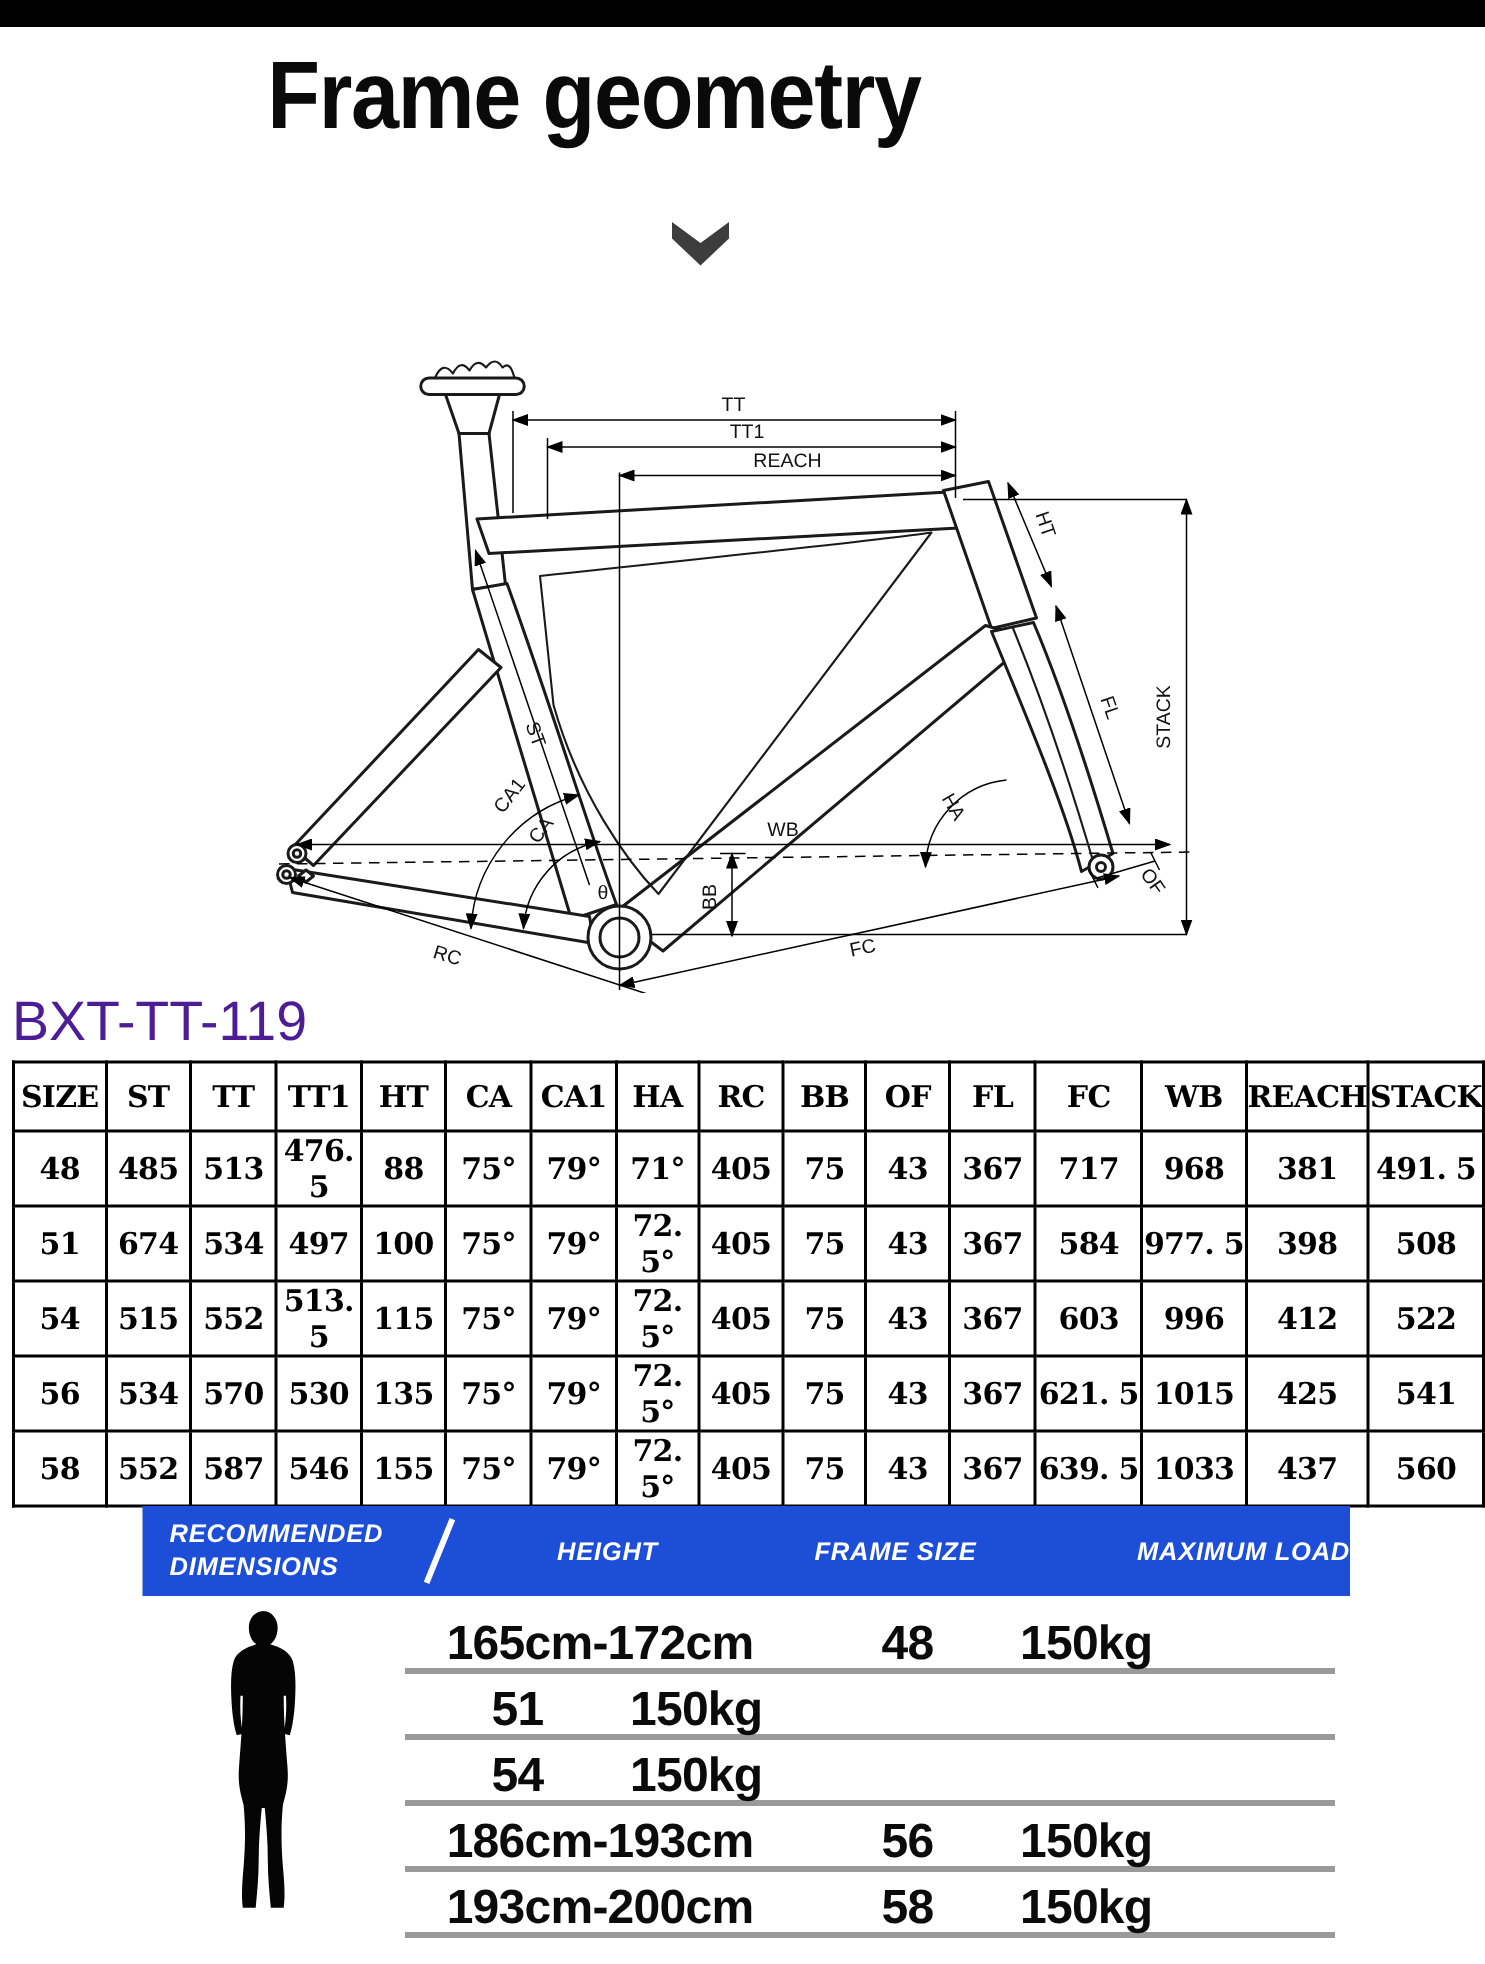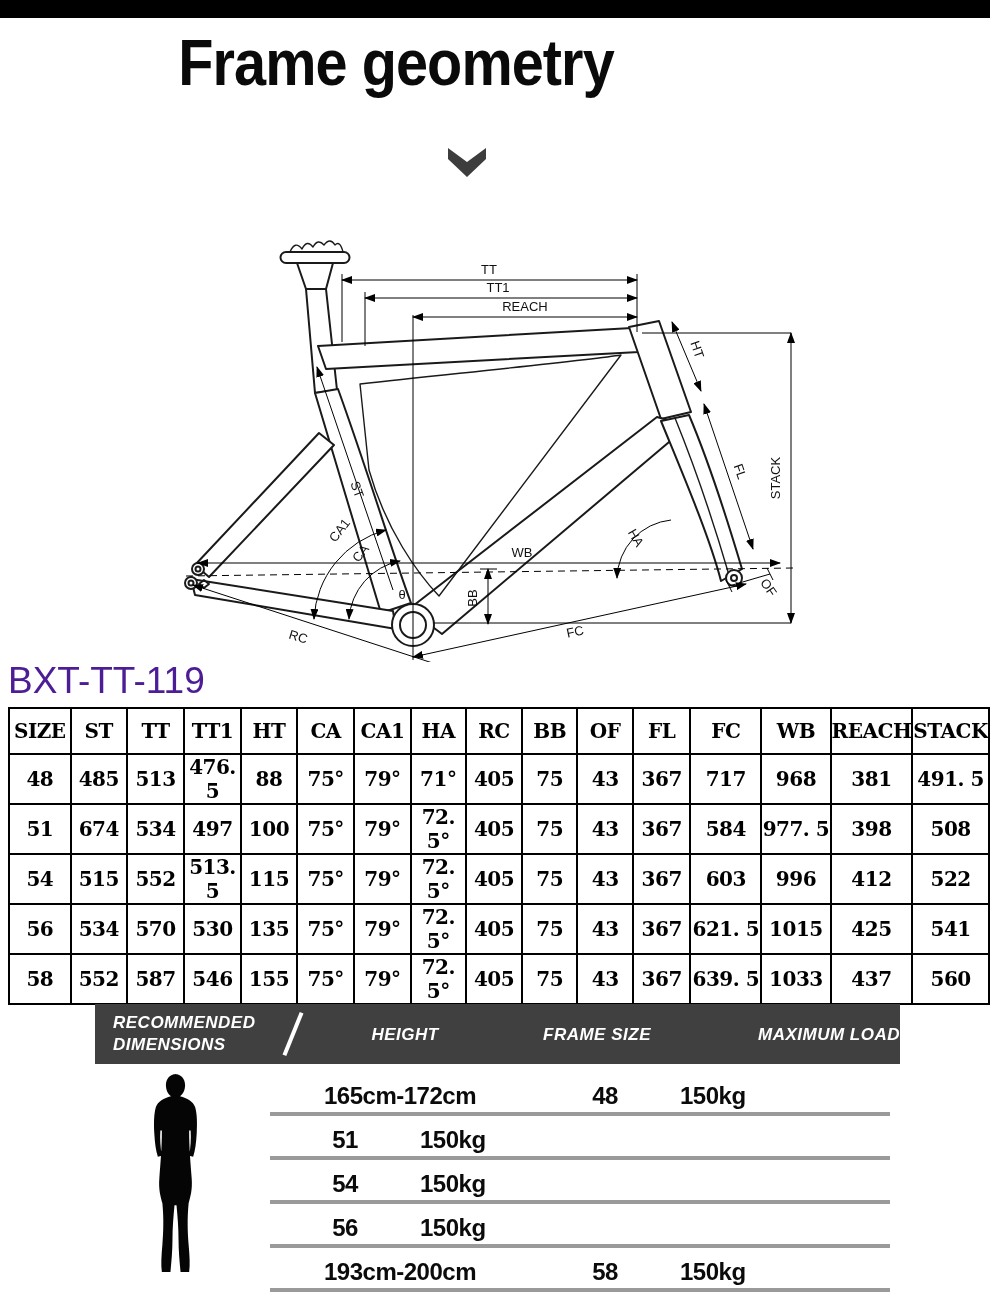--- a/index.html
+++ b/index.html
@@ -18,36 +18,36 @@
   .tube .thin{fill:none;stroke-width:1.4;}
   .dim line,.dim path{stroke:#000;stroke-width:1;fill:none;}
   .lbl text{font-family:"Liberation Sans",sans-serif;font-size:13px;fill:#111;text-anchor:middle;}
 
   .model-title{position:absolute;left:8px;top:660px;font-size:37px;font-weight:400;color:#4c1d95;}
 
   table.geo{position:absolute;left:8px;top:707px;border-collapse:collapse;table-layout:fixed;}
   .geo th,.geo td{border:2px solid #000;height:44px;padding:0;text-align:center;vertical-align:middle;
     font-family:"DejaVu Serif",serif;font-weight:bold;color:#000;font-size:20px;letter-spacing:-.5px;}
 
-  .recbar{position:absolute;left:95px;top:1004px;width:805px;height:60px;background:#404040;}
+  .recbar{position:absolute;left:95px;top:1004px;width:805px;height:60px;background:#1d4ed8;}
   .rec-title{position:absolute;left:18px;top:8px;color:#fff;font-style:italic;font-weight:bold;
     font-size:17px;line-height:22px;letter-spacing:.5px;white-space:pre-line;}
   .slash{position:absolute;left:196px;top:7px;width:4px;height:46px;background:#fff;transform:rotate(22deg);}
   .rec-col{position:absolute;top:21px;color:#fff;font-style:italic;font-weight:bold;font-size:17px;
     letter-spacing:.5px;transform:translateX(-50%);white-space:nowrap;}
   .rec-col.c1{left:310px;} .rec-col.c2{left:502px;} .rec-col.c3{left:734px;}
 
   .figure{position:absolute;left:143px;top:1072px;}
 
   .recrows{position:absolute;left:270px;top:1072px;width:620px;}
   .rec-row{display:flex;height:40px;border-bottom:4px solid #9a9a9a;align-items:flex-end;box-sizing:content-box;}
   .rec-row .rh{width:260px;text-align:center;}
   .rec-row .rs{width:150px;text-align:center;}
   .rec-row .rl{width:210px;}
-  .rec-row span{font-weight:bold;font-size:24px;line-height:33px;color:#0b0b0b;letter-spacing:-.5px;}
+  .rec-row span{font-weight:bold;font-size:32px;line-height:33px;color:#0b0b0b;letter-spacing:-.5px;}
 </style>
 </head>
 <body>
 
 <div class="topbar"></div>
 
 <div class="page-title"><span>Frame geometry</span></div>
 
 <svg class="chevron" width="40" height="34" viewBox="0 0 40 34">
   <polygon points="1,1 20,15 39,1 39,12 20,30 1,12" fill="#3d3d3d"></polygon>
@@ -287,20 +287,21 @@
     </div>
     <div class="rec-row">
       <div class="rs"><span>51</span></div>
       <div class="rl"><span>150kg</span></div>
     </div>
     <div class="rec-row">
       <div class="rs"><span>54</span></div>
       <div class="rl"><span>150kg</span></div>
     </div>
     <div class="rec-row">
+      <div class="rh"><span>186cm-193cm</span></div>
       <div class="rs"><span>56</span></div>
       <div class="rl"><span>150kg</span></div>
     </div>
     <div class="rec-row">
       <div class="rh"><span>193cm-200cm</span></div>
       <div class="rs"><span>58</span></div>
       <div class="rl"><span>150kg</span></div>
     </div>
   </div>
 

